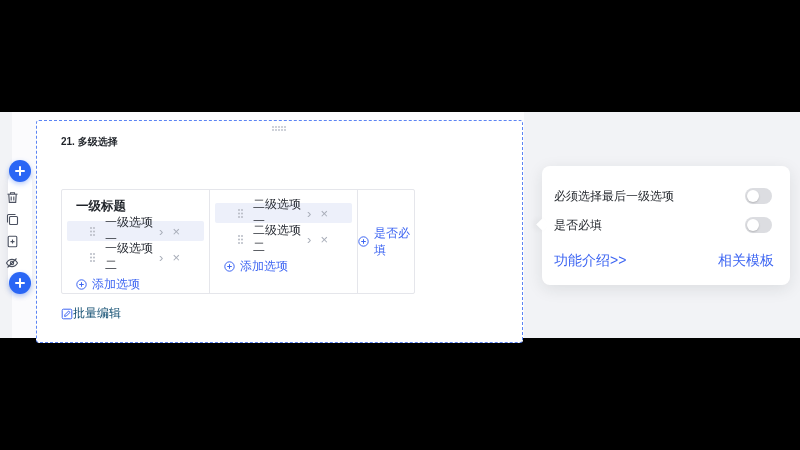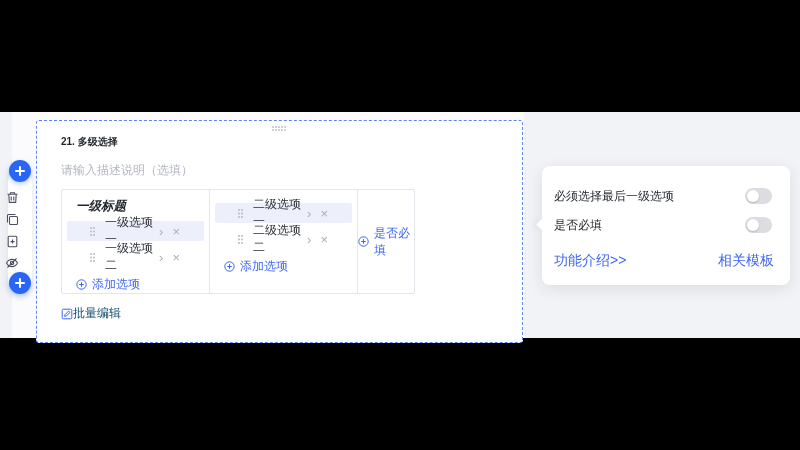--- a/index.html
+++ b/index.html
@@ -36,21 +36,21 @@
   .q-title { position:absolute; left:24px; top:14px; font-size:10px; font-weight:700; color:#1f2329; }
   .q-desc  { position:absolute; left:24px; top:41px; font-size:12px; color:#b2b6bf; }
 
   .opt-table { position:absolute; left:24px; top:68px; width:354px; height:105px;
     border:1px solid #e5e6eb; border-radius:2px; display:flex; }
   .opt-col { width:147px; padding:7px 4px 0 4px; }
   .opt-col + .opt-col { border-left:1px solid #e5e6eb; width:148px; }
   .child-col { flex:1; border-left:1px solid #e5e6eb; display:flex; align-items:center; justify-content:center; }
 
   .col-header { height:18px; line-height:18px; padding-left:10px; font-size:12.5px;
-    font-weight:600; color:#1f2329;font-style:italic; }
+    font-weight:600; color:#1f2329; }
   .opt-row { height:20px; margin:6px 1px 0 1px; border-radius:2px; display:flex;
     align-items:center; padding:0 22px; cursor:pointer; }
   .opt-row.selected { background:#edf0fa; }
   .drag-dots { width:2px; height:2px; border-radius:50%; color:#b7bbc4; background:currentColor;
     box-shadow:3px 0 0, 0 3.5px 0, 3px 3.5px 0, 0 7px 0, 3px 7px 0; margin:-7px 0 0 1px; cursor:grab; flex:none; }
   .opt-label { margin-left:13px; font-size:12px; color:#272b33; flex:1; }
   .row-chevron { font-size:13px; color:#a8adb8; line-height:1; margin-right:9px; cursor:pointer; }
   .row-close { font-size:13px; color:#a8adb8; line-height:1; margin-right:2px; cursor:pointer; }
 
   .add-link { display:inline-flex; align-items:center; gap:5px; margin:9px 0 0 10px;
@@ -112,21 +112,20 @@
       <path d="M1.5 7c1.4-2.4 3.3-3.6 5.5-3.6S11.1 4.6 12.5 7c-1.4 2.4-3.3 3.6-5.5 3.6S2.9 9.4 1.5 7Z"></path>
       <circle cx="7" cy="7" r="1.7"></circle>
         <path d="M2.5 11.5l9-9"></path>
     </svg>
   </div>
   <div class="plus-circle" style="top:160px;"></div>
 
   <div class="q-panel">
     <div class="panel-drag"></div>
     <div class="q-title">21. 多级选择</div>
-    <div class="q-desc">请输入描述说明（选填）</div>
 
     <div class="opt-table">
 
       <div class="opt-col">
         <div class="col-header">一级标题</div>
         <div class="opt-row selected">
           <span class="drag-dots"></span>
           <span class="opt-label">一级选项一</span>
           <span class="row-chevron">›</span>
           <span class="row-close">×</span>

